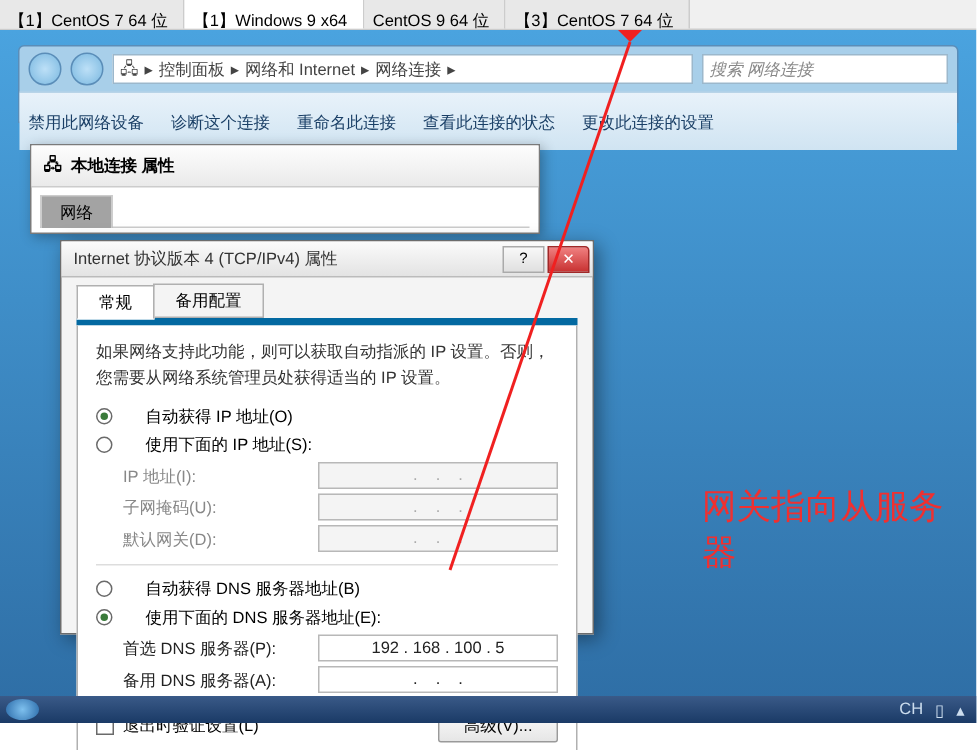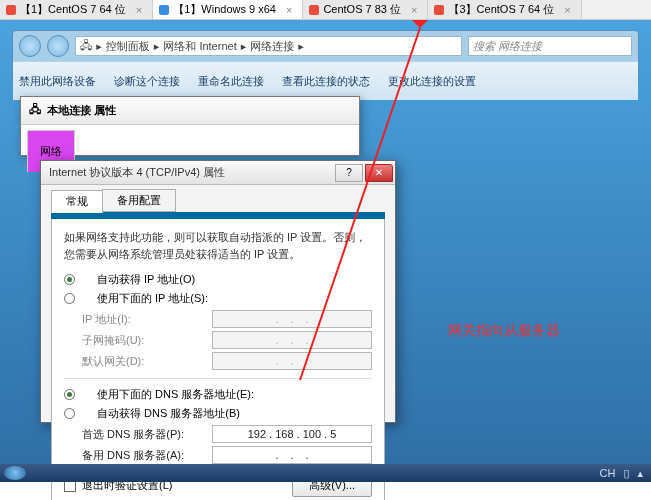--- a/index.html
+++ b/index.html
@@ -1,20 +1,20 @@
 <!DOCTYPE html>
 <html><head>
 <meta charset="utf-8">
 <style>
 * { margin:0; padding:0; box-sizing:border-box; font-family:"Microsoft YaHei","SimSun",sans-serif; font-size:11px; }
 body { background:#fff; width:651px; height:500px; position:relative; overflow:hidden; }
 
 
 .vm-tabs { display:flex; height:20px; background:#f0f0f0; border-bottom:1px solid #ccc; }
-.vm-tab { padding:2px 10px 2px 6px; border-right:1px solid #ccc; display:flex; align-items:center; gap:4px; cursor:pointer; background:#e8e8e8; }
+.vm-tab { padding:2px 10px 2px 6px; border-right:1px solid #ccc; display:flex; align-items:center; gap:4px; cursor:pointer; background:#e8e8e8;flex-direction:column; }
 .vm-tab.active { background:#fff; }
 .vm-tab .x { color:#888; margin-left:6px; }
 .vm-icon { width:10px; height:10px; background:#e74c3c; border-radius:2px; }
 .vm-icon.win { background:#3a8ee6; }
 
 
 .desktop { position:absolute; top:20px; left:0; right:0; bottom:18px; background:linear-gradient(to bottom,#4aa3df 0%,#2e6da4 100%); }
 .explorer { position:absolute; top:10px; left:12px; right:12px; height:52px; background:rgba(174,210,234,0.95); border:1px solid #5a8db8; border-radius:4px 4px 0 0; }
 .explorer-row1 { display:flex; align-items:center; padding:4px 6px; gap:6px; border-bottom:1px solid #b8d4e8; }
 .nav-btn { width:22px; height:22px; border-radius:50%; background:radial-gradient(circle,#bde0f7,#7ab8e0); border:1px solid #5a8db8; }
@@ -22,52 +22,52 @@
 .addr span { color:#444; }
 .crumb-sep { color:#888; padding:0 2px; }
 .search { width:164px; background:#fff; border:1px solid #9cb8cc; height:20px; display:flex; align-items:center; padding:0 4px; color:#888; font-style:italic; }
 .explorer-row2 { display:flex; align-items:center; padding:2px 6px; gap:18px; background:linear-gradient(#e8f2fa,#d0e4f2); height:38px; color:#1a3f66; }
 .explorer-row2 .item { cursor:pointer; }
 
 
 .win-a { position:absolute; top:76px; left:20px; width:340px; height:60px; background:#fff; border:1px solid #7a7a7a; box-shadow:2px 2px 8px rgba(0,0,0,0.3); }
 .win-a-title { background:linear-gradient(#fdfdfd,#eaeaea); border-bottom:1px solid #ccc; padding:4px 8px; display:flex; align-items:center; gap:6px; font-weight:bold; }
 .win-a-tabs { display:flex; border-bottom:1px solid #ccc; margin:4px 6px 0 6px; }
-.win-a-tabs .t { padding:13px 12px; border:1px solid #ccc; border-bottom:none; background:#d946ef; position:relative; top:1px; }
+.win-a-tabs .t { padding:3px 12px; border:1px solid #ccc; border-bottom:none; background:#a3a3a3; position:relative; top:1px; }
 
 
 .ipv4 { position:absolute; top:140px; left:40px; width:356px; height:263px; background:#f4f4f4; border:1px solid #6c6c6c; box-shadow:3px 3px 12px rgba(0,0,0,0.4); }
 .ipv4-titlebar { height:24px; background:linear-gradient(#fbfbfb,#e3e3e3); display:flex; align-items:center; padding-left:8px; border-bottom:1px solid #bbb; }
 .ipv4-titlebar .title { flex:1; color:#333; }
 .tb-btn { width:28px; height:18px; margin-right:2px; border:1px solid #aaa; background:linear-gradient(#f8f8f8,#e0e0e0); display:flex; align-items:center; justify-content:center; font-size:10px; }
 .tb-btn.close { background:linear-gradient(#f08080,#c83232); color:#fff; border-color:#a02828; border-radius:0 3px 0 0; }
 
 .ipv4-body { padding:4px 10px 8px 10px; }
-.ipv4-tabs { display:flex; border-bottom:7px solid #0369a1; }
+.ipv4-tabs { display:flex; border-bottom:5px solid #0369a1; }
 .ipv4-tabs .t { padding:3px 14px; border:1px solid #b0b0b0; background:#f4f4f4; margin-right:-1px; }
 .ipv4-tabs .t.active { background:#fff; border-bottom:1px solid #fff; position:relative; top:1px; }
 .ipv4-pane { border:1px solid #b0b0b0; border-top:none; background:#fff; padding:10px 12px 10px 12px; }
 .desc { color:#333; line-height:1.5; margin-bottom:10px; }
 .radio-row { display:flex; align-items:center; gap:22px; margin:4px 0; }
 .radio { width:11px; height:11px; border:1px solid #6a6a6a; border-radius:50%; display:inline-flex; align-items:center; justify-content:center; background:#fff; }
 .radio.checked::after { content:""; width:5px; height:5px; background:#3a7a3a; border-radius:50%; display:block; }
 .field-row { display:flex; align-items:center; margin:3px 0 3px 18px; }
 .field-row .lbl { width:130px; color:#888; }
 .field-row.enabled .lbl { color:#222; }
 .ip-box { flex:1; height:18px; border:1px solid #b8b8b8; background:#fff; display:flex; align-items:center; justify-content:center; color:#222; }
 .ip-box.disabled { background:#f4f4f4; color:#aaa; }
 .ip-box .dot { padding:0 6px; }
 .sep-line { border-top:1px solid #ddd; margin:8px 0; }
 .check-row { display:flex; align-items:center; gap:6px; margin-top:10px; }
 .check { width:12px; height:12px; border:1px solid #6a6a6a; background:#fff; }
 .adv-btn { margin-left:auto; }
 .btn { padding:3px 16px; border:1px solid #9a9a9a; background:linear-gradient(#fdfdfd,#e6e6e6); border-radius:2px; cursor:pointer; }
 
 
-.anno-text { position:absolute; top:302px; left:448px; color:#f03030; font-size:14px; }
+.anno-text { position:absolute; top:302px; left:468px; color:#f03030; font-size:23px; }
 
 
 .arrow { position:absolute; top:0; left:0; pointer-events:none; }
 
 
 .taskbar { position:absolute; bottom:0; left:0; right:0; height:18px; background:linear-gradient(#3a5a88,#1a3a66); display:flex; align-items:center; }
 .start { width:22px; height:14px; margin-left:4px; border-radius:50%; background:radial-gradient(circle,#7ec0ee,#2a6aa8); }
 .tray { margin-left:auto; display:flex; gap:8px; padding-right:8px; color:#cde; font-size:10px; align-items:center; }
 </style>
 </head>
@@ -79,21 +79,21 @@
       <span>【1】CentOS 7 64 位</span>
       <span class="x">×</span>
     </div>
   <div class="vm-tab active">
       <span class="vm-icon win"></span>
       <span>【1】Windows 9 x64</span>
       <span class="x">×</span>
     </div>
   <div class="vm-tab">
       <span class="vm-icon"></span>
-      <span>CentOS 7 83 位</span>
+      <span>CentOS 9 64 位</span>
       <span class="x">×</span>
     </div>
   <div class="vm-tab">
       <span class="vm-icon"></span>
       <span>【3】CentOS 7 64 位</span>
       <span class="x">×</span>
     </div>
 </div>
 
 <div class="desktop">
@@ -178,26 +178,26 @@
             <div class="ip-box disabled">
               <span class="dot">.</span>
               <span class="dot">.</span>
               <span class="dot">.</span>
             </div>
           </div>
 
         <div class="sep-line"></div>
 
         <div class="radio-row">
+            <span class="radio"></span>
+            <span>自动获得 DNS 服务器地址(B)</span>
+          </div>
+        <div class="radio-row">
             <span class="radio checked"></span>
             <span>使用下面的 DNS 服务器地址(E):</span>
-          </div>
-        <div class="radio-row">
-            <span class="radio"></span>
-            <span>自动获得 DNS 服务器地址(B)</span>
           </div>
         <div class="field-row enabled">
             <span class="lbl">首选 DNS 服务器(P):</span>
             <div class="ip-box">
               <span>192 . 168 . 100 .  5</span>
             </div>
           </div>
         <div class="field-row enabled">
             <span class="lbl">备用 DNS 服务器(A):</span>
             <div class="ip-box">

